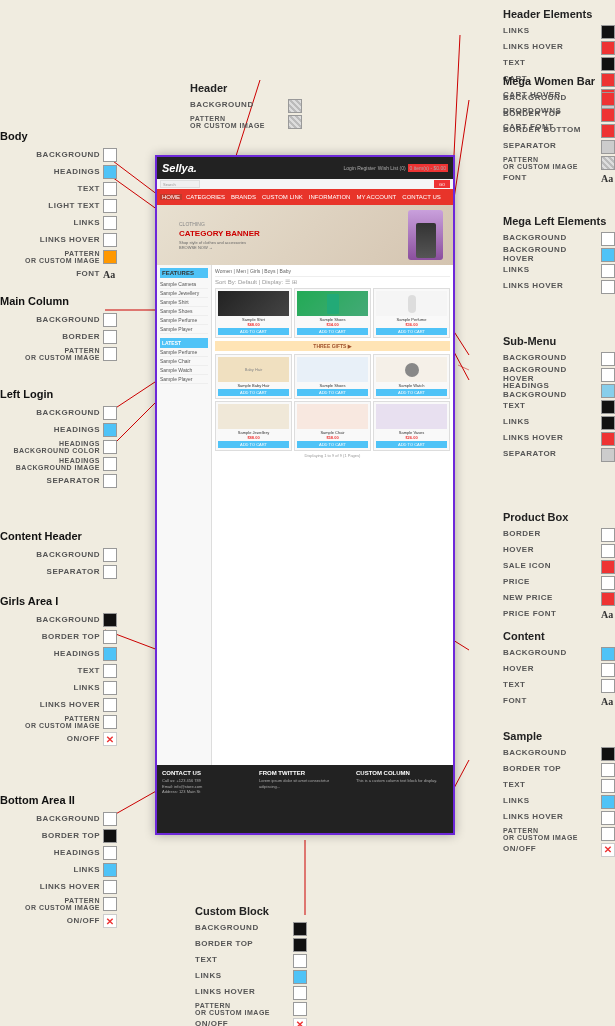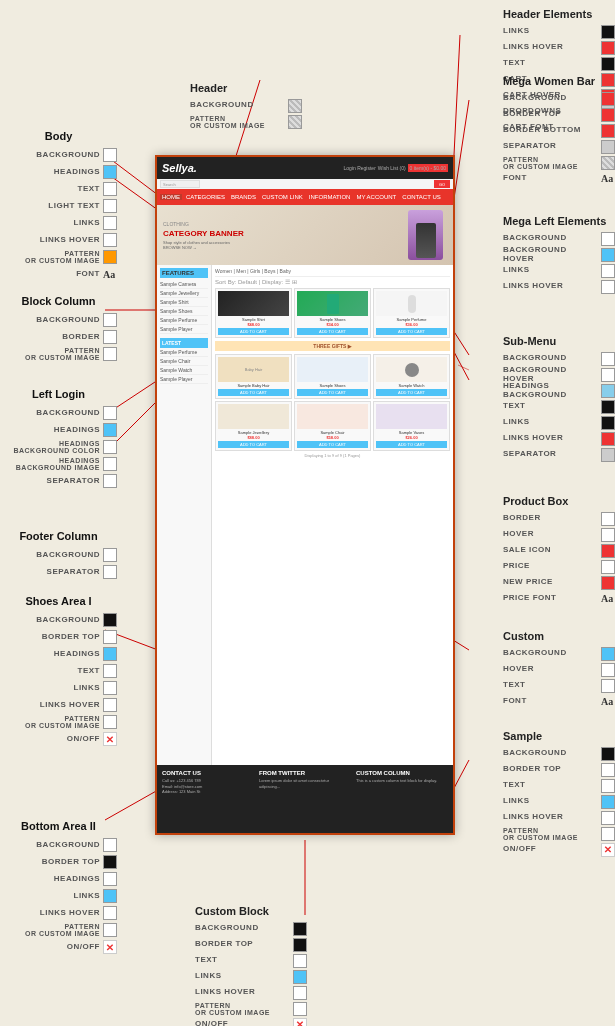--- a/index.html
+++ b/index.html
@@ -21,21 +21,21 @@
     }
 
     
     .preview-area {
       position: absolute;
       left: 155px;
       top: 155px;
       width: 300px;
       height: 680px;
       background: #fff;
-      border: 2px solid #c2410c;
+      border: 2px solid #6d28d9;
       overflow: hidden;
       box-shadow: 0 0 10px rgba(0,0,0,0.3);
     }
 
     
     .panel {
       position: absolute;
       display: flex;
       flex-direction: column;
       gap: 1px;
@@ -112,21 +112,21 @@
 
     
     .bottom-area1-panel {
       left: 0px;
       top: 595px;
     }
 
     
     .bottom-area2-panel {
       left: 0px;
-      top: 820px;
+      top: 794px;
     }
 
     
     .header-elements-panel {
       right: 0px;
       top: 8px;
     }
 
     
     .header-panel {
@@ -155,21 +155,21 @@
 
     
     .sub-menu-panel {
       right: 0px;
       top: 335px;
     }
 
     
     .product-box-panel {
       right: 0px;
-      top: 495px;
+      top: 511px;
     }
 
     
     .buttons-panel {
       right: 0px;
       top: 630px;
     }
 
     
     .footer-panel {
@@ -214,21 +214,21 @@
     .preview-nav span.active {
       background: #c0392b;
     }
     .preview-banner {
       background: linear-gradient(135deg, #e8e0d0 0%, #d4c4b0 100%);
       height: 60px;
       position: relative;
       overflow: hidden;
       display: flex;
       align-items: center;
-      padding-left: 6px;
+      padding-left: 22px;
     }
     .preview-main-area {
       display: flex;
       height: 500px;
     }
     .preview-left-col {
       width: 55px;
       background: #f8f8f8;
       border-right: 1px solid #ddd;
       padding: 3px;
@@ -358,21 +358,21 @@
       width: 615px;
       height: 1026px;
       pointer-events: none;
     }
 
     
     .section-heading {
       font-size: 11px;
       font-weight: bold;
       color: #111;
-      text-align: center;
+      text-align: left;
       margin-bottom: 4px;
     }
 
     
     .sw-black { background: #111; }
     .sw-white { background: #fff; }
     .sw-blue-light { background: #87ceeb; }
     .sw-blue { background: #4fc3f7; }
     .sw-red { background: #e33; }
     .sw-gray { background: #ccc; }
@@ -449,21 +449,21 @@
       <div class="panel-row-label two-line" style="font-size:7px">PATTERN<br>OR CUSTOM IMAGE</div>
       <div class="color-swatch sw-orange"></div>
     </div>
     <div class="panel-row">
       <div class="panel-row-label">FONT</div>
       <span class="font-label">Aa</span>
     </div>
   </div>
 
   <div class="panel main-col-panel">
-    <div class="section-heading">Block Column</div>
+    <div class="section-heading">Main Column</div>
     <div class="panel-row">
       <div class="panel-row-label">BACKGROUND</div>
       <div class="color-swatch sw-white"></div>
     </div>
     <div class="panel-row">
       <div class="panel-row-label">BORDER</div>
       <div class="color-swatch sw-white"></div>
     </div>
     <div class="panel-row">
       <div class="panel-row-label two-line" style="font-size:7px">PATTERN<br>OR CUSTOM IMAGE</div>
@@ -489,33 +489,33 @@
       <div class="panel-row-label two-line" style="font-size:7px">HEADINGS<br>BACKGROUND IMAGE</div>
       <div class="color-swatch sw-white"></div>
     </div>
     <div class="panel-row">
       <div class="panel-row-label">SEPARATOR</div>
       <div class="color-swatch sw-white"></div>
     </div>
   </div>
 
   <div class="panel content-col-panel">
-    <div class="section-heading">Footer Column</div>
+    <div class="section-heading">Content Header</div>
     <div class="panel-row">
       <div class="panel-row-label">BACKGROUND</div>
       <div class="color-swatch sw-white"></div>
     </div>
     <div class="panel-row">
       <div class="panel-row-label">SEPARATOR</div>
       <div class="color-swatch sw-white"></div>
     </div>
   </div>
 
   <div class="panel bottom-area1-panel">
-    <div class="section-heading">Shoes Area I</div>
+    <div class="section-heading">Girls Area I</div>
     <div class="panel-row">
       <div class="panel-row-label">BACKGROUND</div>
       <div class="color-swatch sw-black"></div>
     </div>
     <div class="panel-row">
       <div class="panel-row-label">BORDER TOP</div>
       <div class="color-swatch sw-white"></div>
     </div>
     <div class="panel-row">
       <div class="panel-row-label">HEADINGS</div>
@@ -725,21 +725,21 @@
       <div class="right-panel-row-label">NEW PRICE</div>
       <div class="color-swatch sw-red"></div>
     </div>
     <div class="right-panel-row">
       <div class="right-panel-row-label">PRICE FONT</div>
       <span class="font-label">Aa</span>
     </div>
   </div>
 
   <div class="panel buttons-panel">
-    <div class="small-panel-title">Custom</div>
+    <div class="small-panel-title">Content</div>
     <div class="right-panel-row">
       <div class="right-panel-row-label">BACKGROUND</div>
       <div class="color-swatch sw-blue"></div>
     </div>
     <div class="right-panel-row">
       <div class="right-panel-row-label">HOVER</div>
       <div class="color-swatch sw-white"></div>
     </div>
     <div class="right-panel-row">
       <div class="right-panel-row-label">TEXT</div>

